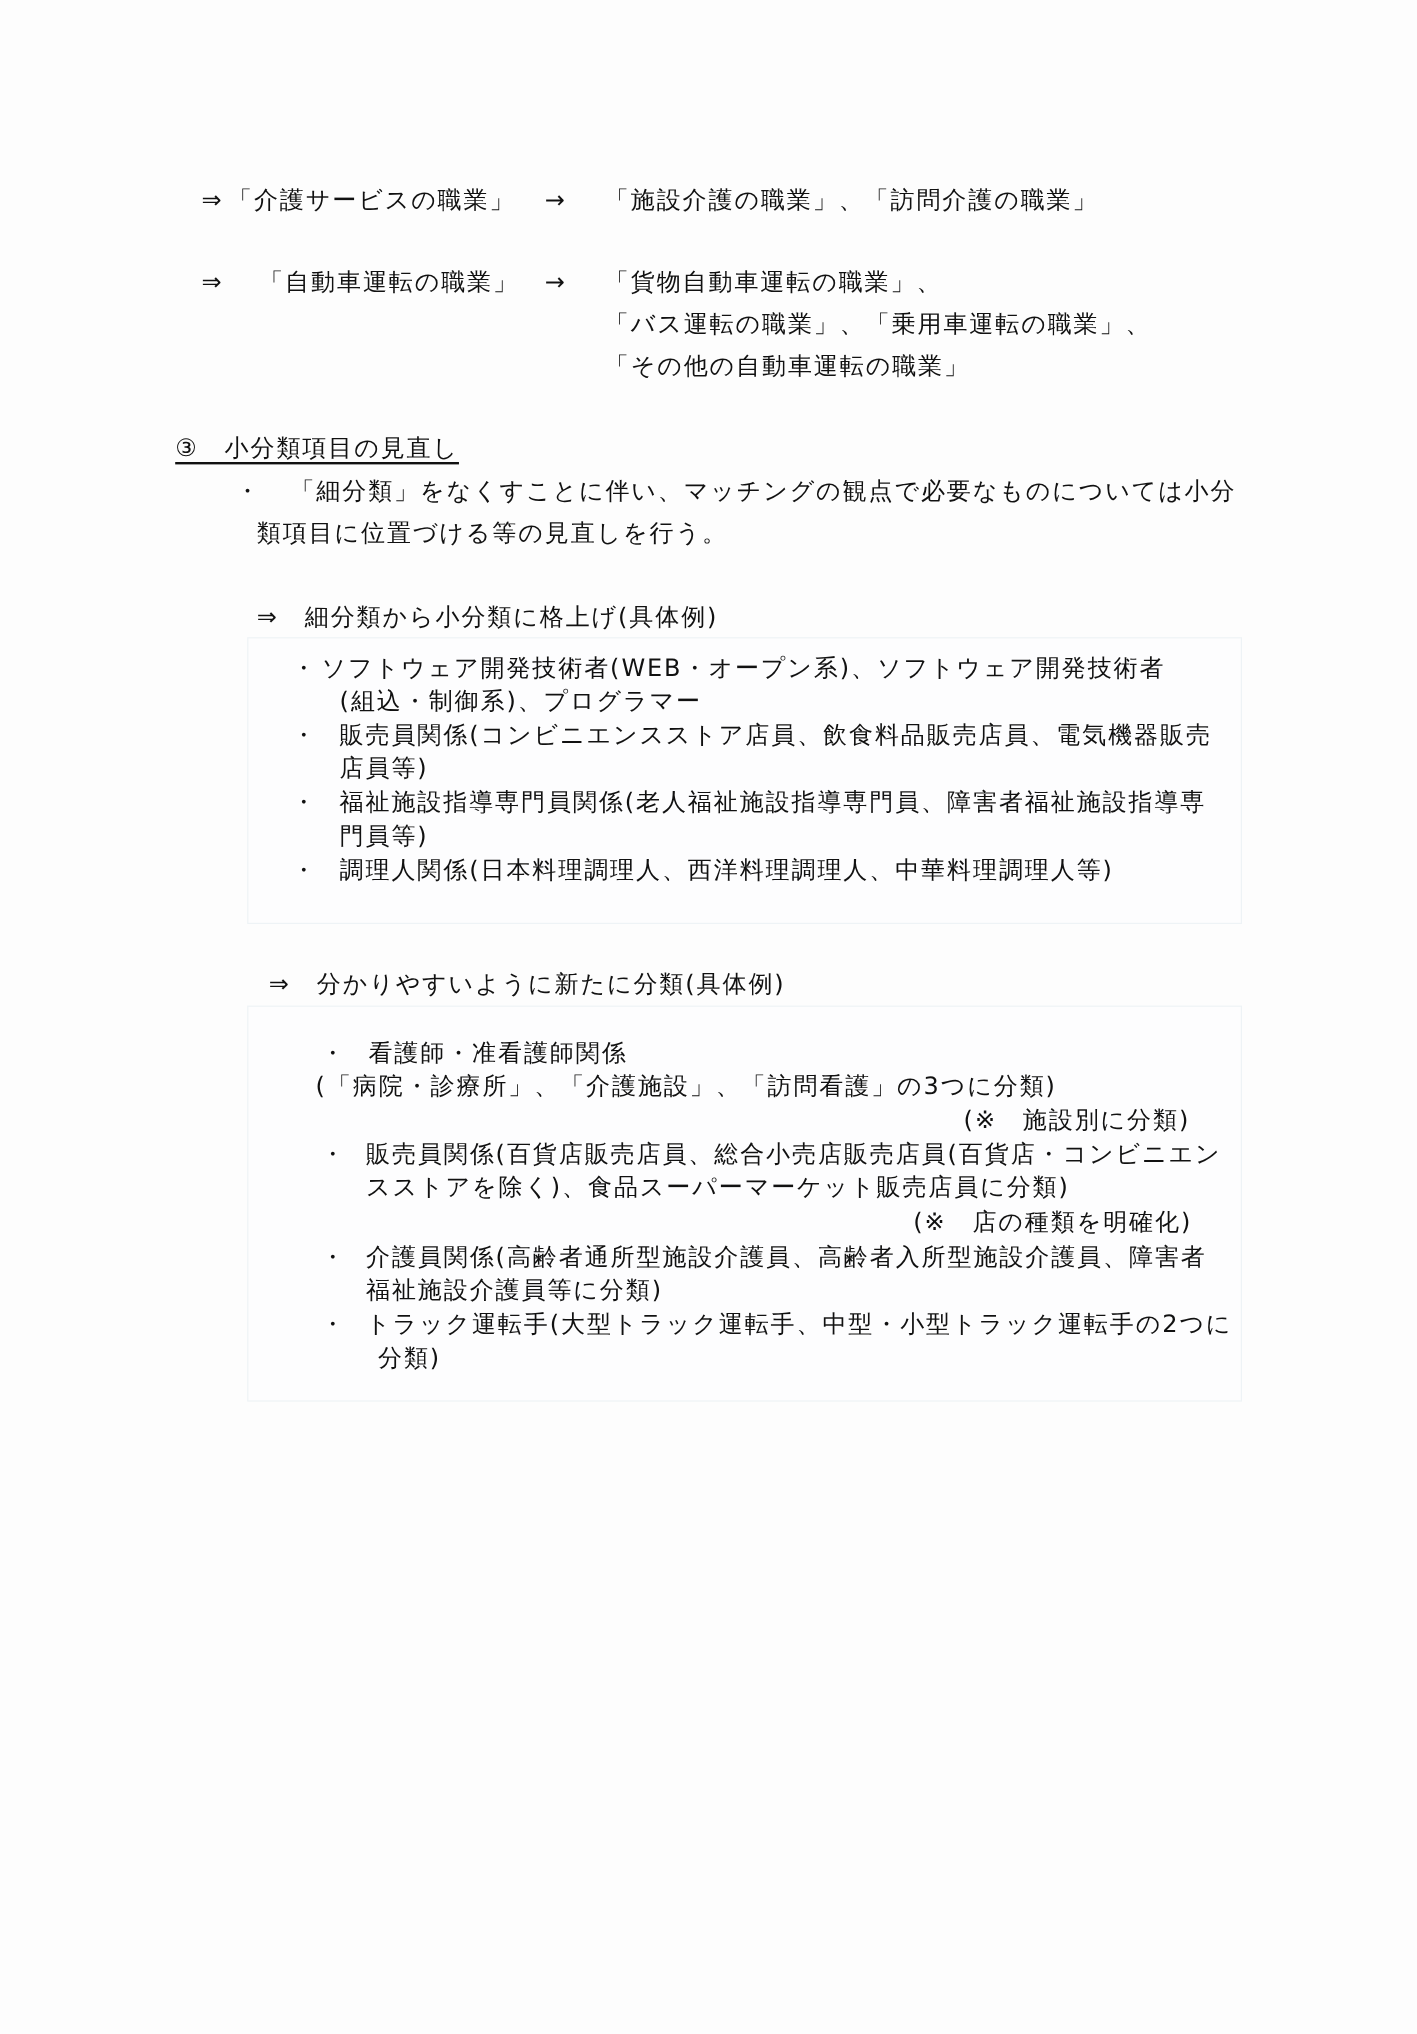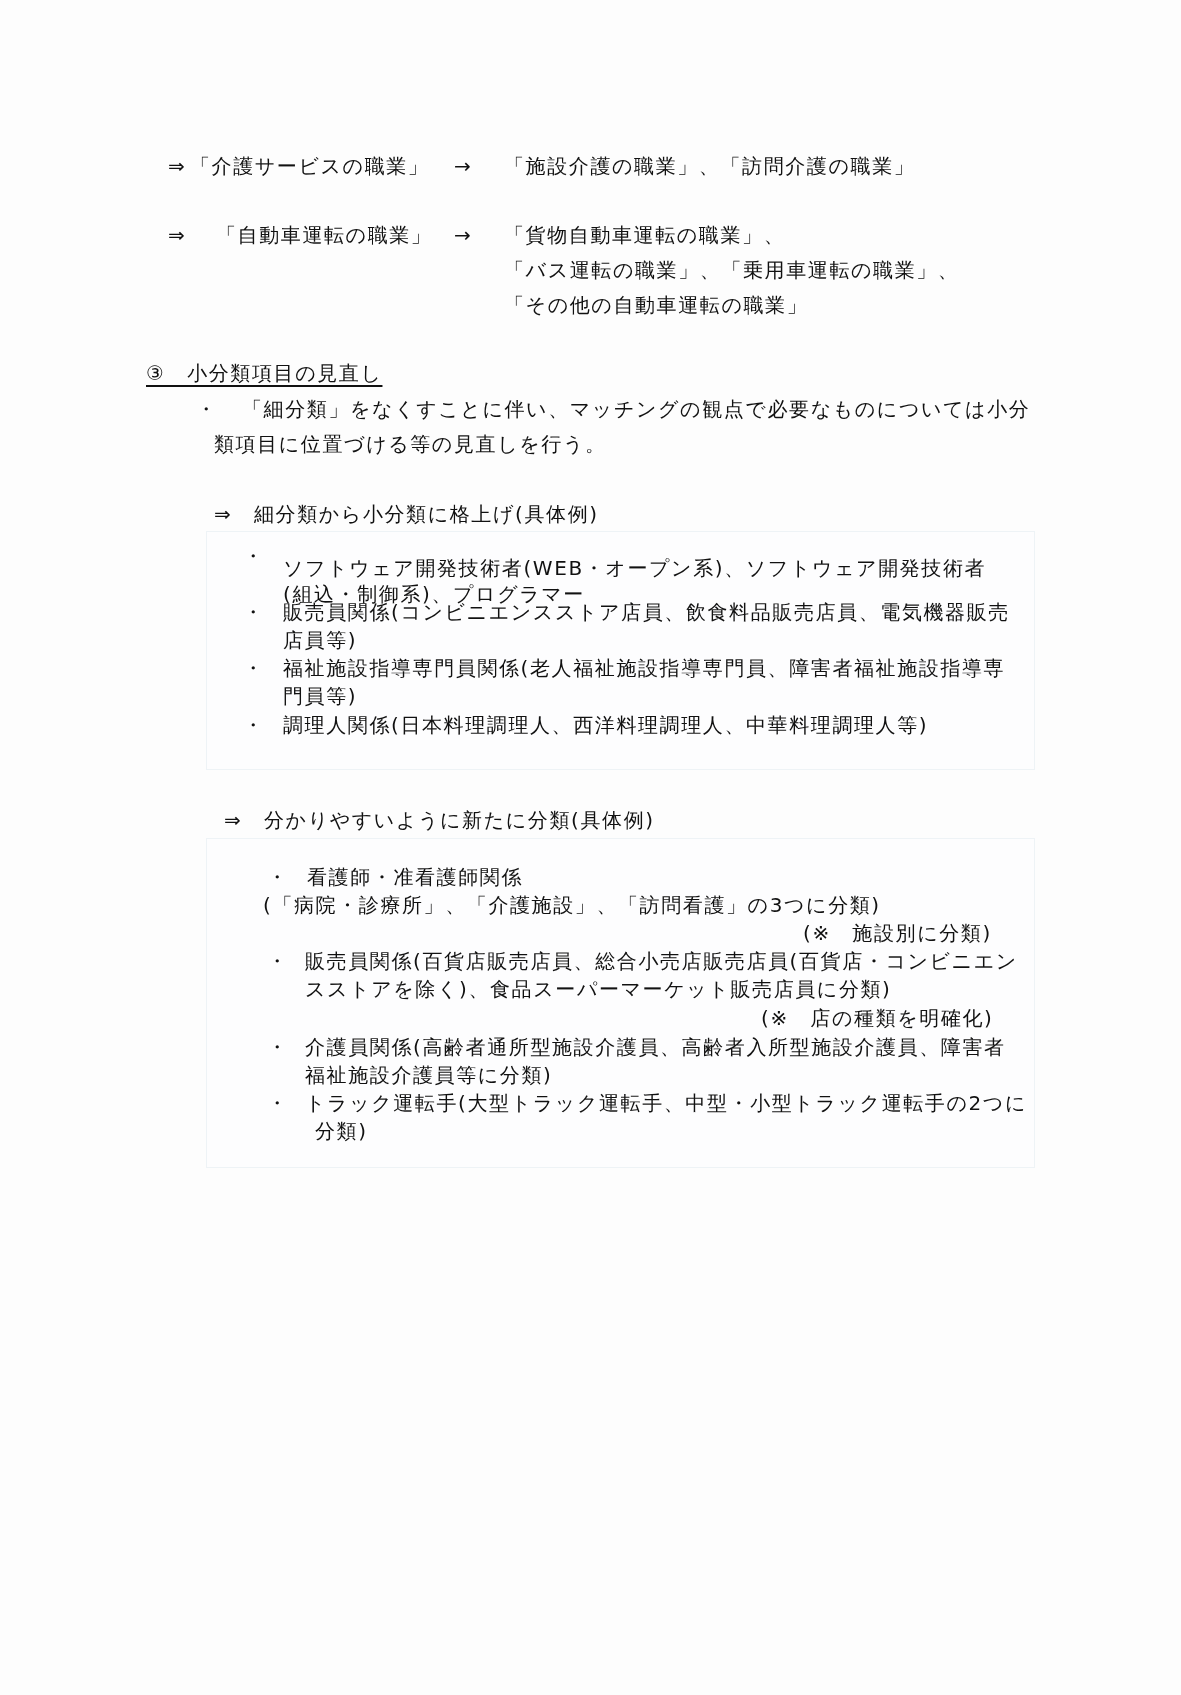--- a/index.html
+++ b/index.html
@@ -52,22 +52,22 @@
 <div>
   <span class="ln heading" style="left:146px;top:361px;">③　小分類項目の見直し</span>
   <span class="bullet" style="left:196px;top:397px;">・</span>
   <span class="ln" style="left:242px;top:397px;">「細分類」をなくすことに伴い、マッチングの観点で必要なものについては小分</span>
   <span class="ln" style="left:214px;top:432px;">類項目に位置づける等の見直しを行う。</span>
 </div>
 
 <span class="ln" style="left:214px;top:502px;">⇒　細分類から小分類に格上げ(具体例)</span>
 <div class="box" style="left:206px;top:531px;width:827px;height:237px;">
   <span class="bullet" style="left:36px;top:12px;">・</span>
-  <span class="ln" style="left:76px;top:12px;margin-top:12px;">ソフトウェア開発技術者(WEB・オープン系)、ソフトウェア開発技術者</span>
-  <span class="ln" style="left:76px;top:50px;">(組込・制御系)、プログラマー</span>
+  <span class="ln" style="left:61px;top:12px;">ソフトウェア開発技術者(WEB・オープン系)、ソフトウェア開発技術者</span>
+  <span class="ln" style="left:76px;top:40px;">(組込・制御系)、プログラマー</span>
 
   <span class="bullet" style="left:36px;top:68px;">・</span>
   <span class="ln" style="left:76px;top:68px;">販売員関係(コンビニエンスストア店員、飲食料品販売店員、電気機器販売</span>
   <span class="ln" style="left:76px;top:96px;">店員等)</span>
 
   <span class="bullet" style="left:36px;top:124px;">・</span>
   <span class="ln" style="left:76px;top:124px;">福祉施設指導専門員関係(老人福祉施設指導専門員、障害者福祉施設指導専</span>
   <span class="ln" style="left:76px;top:152px;">門員等)</span>
 
   <span class="bullet" style="left:36px;top:181px;">・</span>

